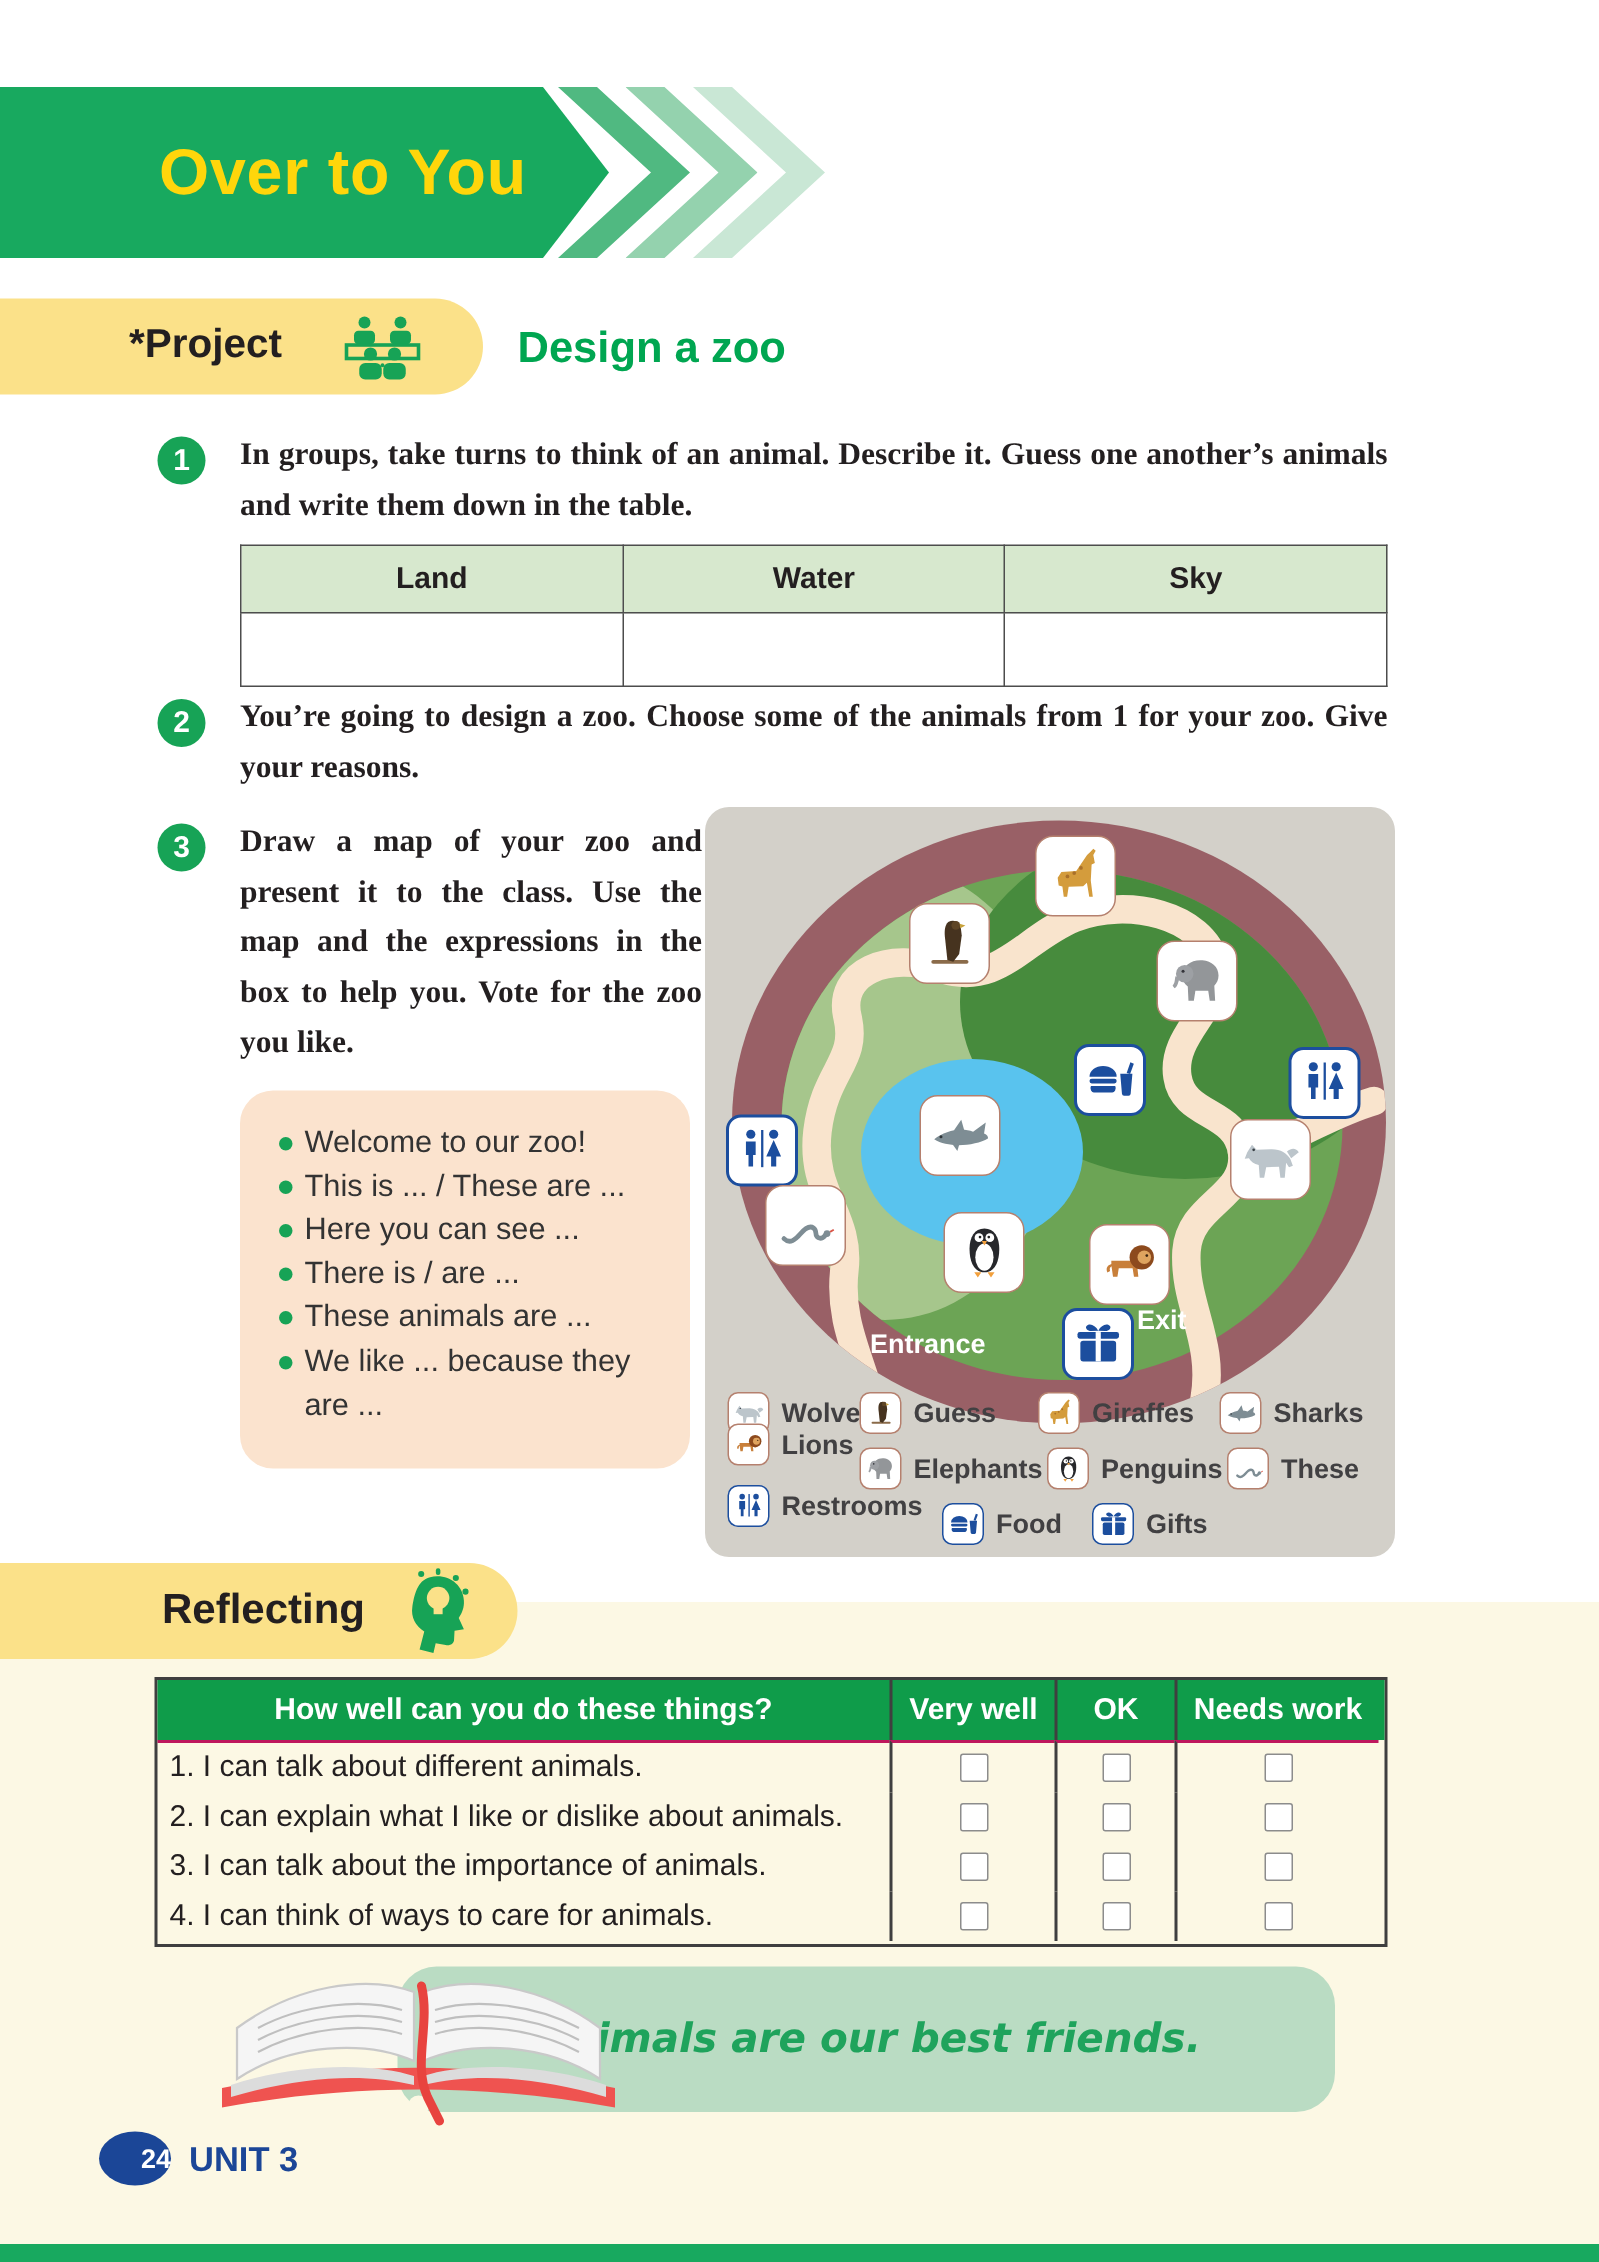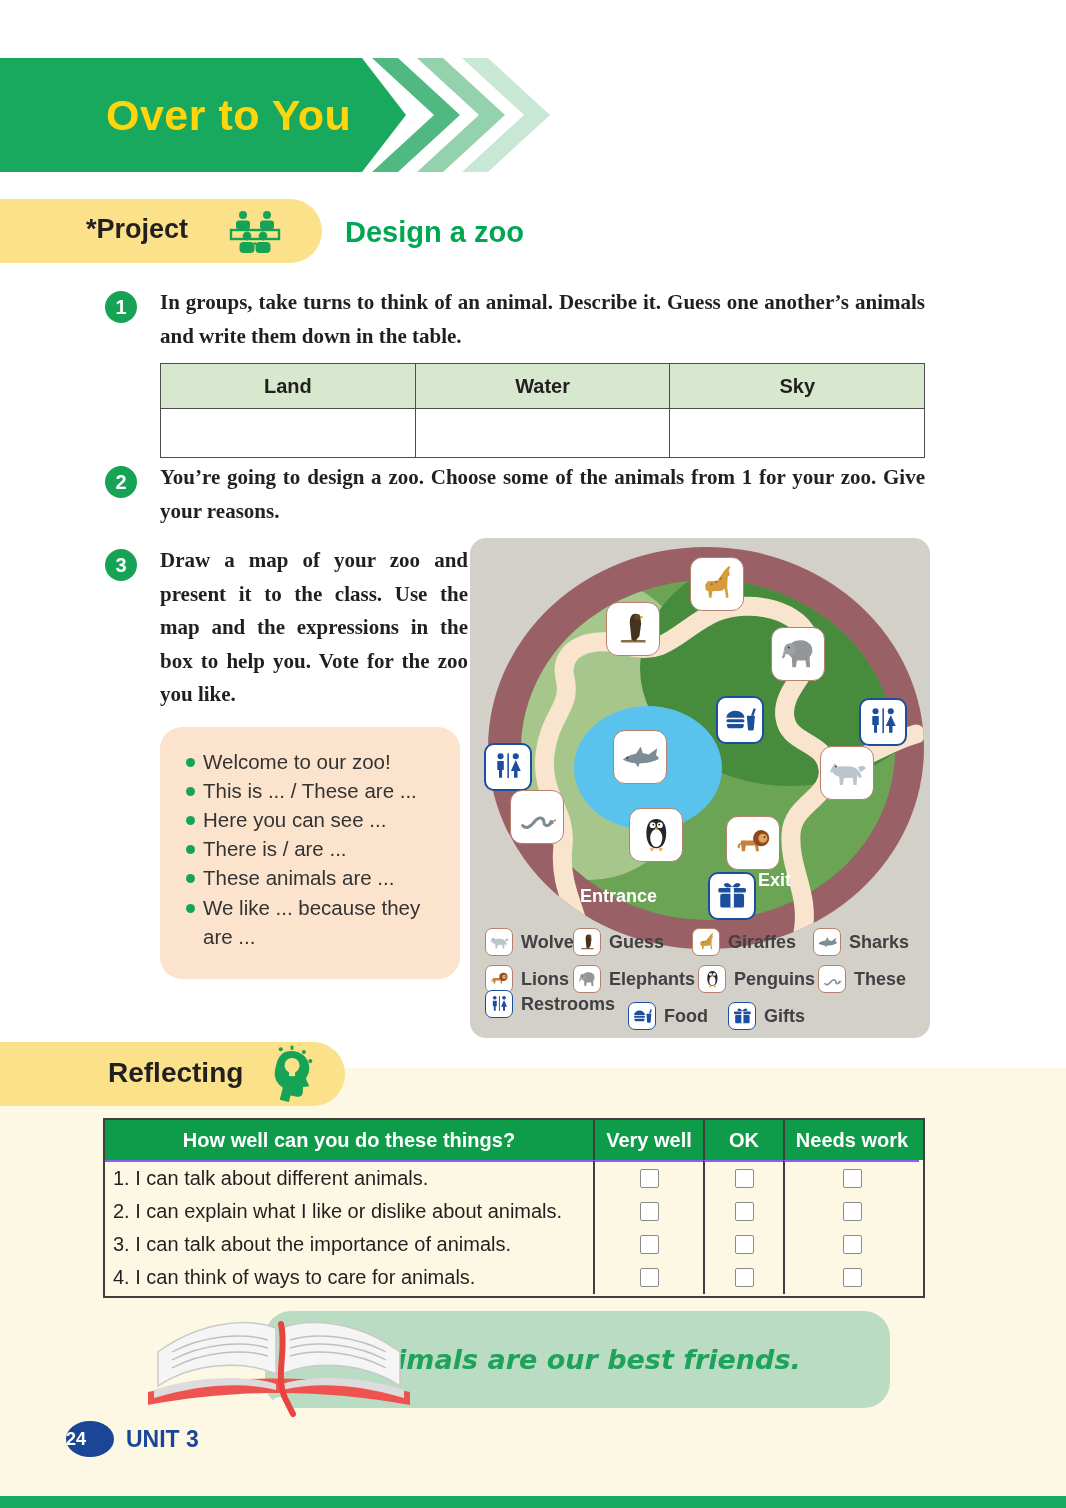--- a/index.html
+++ b/index.html
@@ -65,32 +65,32 @@
   .reflect-icon{left:262px;top:1045px;width:58px;height:58px;}
 
   .rtable{left:103px;top:1118px;width:818px;border:2.4px solid #3f3f3f;background:transparent;}
   .rrow{display:grid;grid-template-columns:488px 110px 80px 136px;}
   .rhead{background:#0f9c4a;}
   .rhead > div{color:#fff;font-size:20px;font-weight:bold;height:40px;display:flex;
                align-items:center;justify-content:center;border-left:2px solid #3f3f3f;}
   .rhead > div:first-child{border-left:none;}
   .rbody > div{border-left:2px solid #3f3f3f;display:flex;align-items:center;justify-content:center;height:33px;}
   .rbody > div:first-child{border-left:none;justify-content:flex-start;padding-left:8px;}
-  .rbody.first > div{border-top:2px solid #8b5cf6;}
+  .rbody.first > div{border-top:2px solid #be185d;}
   .qtext{font-size:20px;color:#231f20;}
   .cb{width:17px;height:17px;background:#fff;border:1.6px solid #8c8c8c;border-radius:2px;}
 
   
   .quotebox{left:265px;top:1311px;width:625px;height:97px;background:#badcc3;border-radius:26px;
             display:flex;align-items:center;}
   .quotetext{margin-left:92px;font-family:"DejaVu Sans", sans-serif;font-style:italic;
              font-weight:bold;font-size:27px;color:#1fa35c;}
   .book{left:132px;top:1300px;width:295px;height:118px;}
   .pagebadge{left:66px;top:1421px;width:48px;height:36px;background:#1b4697;border-radius:50%;
-             color:#fff;font-size:18px;font-weight:bold;display:flex;align-items:center;justify-content:flex-start;}
+             color:#fff;font-size:18px;font-weight:bold;display:flex;align-items:center;justify-content:flex-end;}
   .unitlabel{left:126px;top:1426px;font-size:23px;font-weight:bold;color:#1b4697;}
   .bottomstrip{left:0;top:1496px;width:1066px;height:12px;background:#18a95f;}
 </style>
 </head>
 <body>
 
 <svg width="0" height="0" style="position:absolute">
   <defs>
     <symbol id="sym-giraffe" viewBox="0 0 36 36">
       <path fill="#d49c3c" d="M26.5,3.5 l1.8,-1.8 1.4,1.1 -1.4,2.6 0.9,4.6 -1.9,0.9 -0.5,9.5 1.2,9.6 h-2.1 l-1.4,-8.2 -2.2,2 -8.6,0.3 -0.9,5.9 h-2 l-0.8,-6 -2.2,-0.6 -0.6,-4.6 2.2,-3.4 8.8,-0.6 6.4,-9.4 z"></path>
@@ -354,21 +354,21 @@
       <span class="leglabel">Giraffes</span>
     </div>
   <div class="leg" style="left:343px;top:390px;">
       <span class="legicon">
         <svg>
           <use href="#sym-shark"></use>
         </svg>
       </span>
       <span class="leglabel">Sharks</span>
     </div>
-  <div class="leg" style="left:15px;top:427px;">
+  <div class="leg" style="left:15px;top:411px;">
       <span class="legicon">
         <svg>
           <use href="#sym-lion"></use>
         </svg>
       </span>
       <span class="leglabel">Lions</span>
     </div>
   <div class="leg" style="left:103px;top:427px;">
       <span class="legicon">
         <svg>

